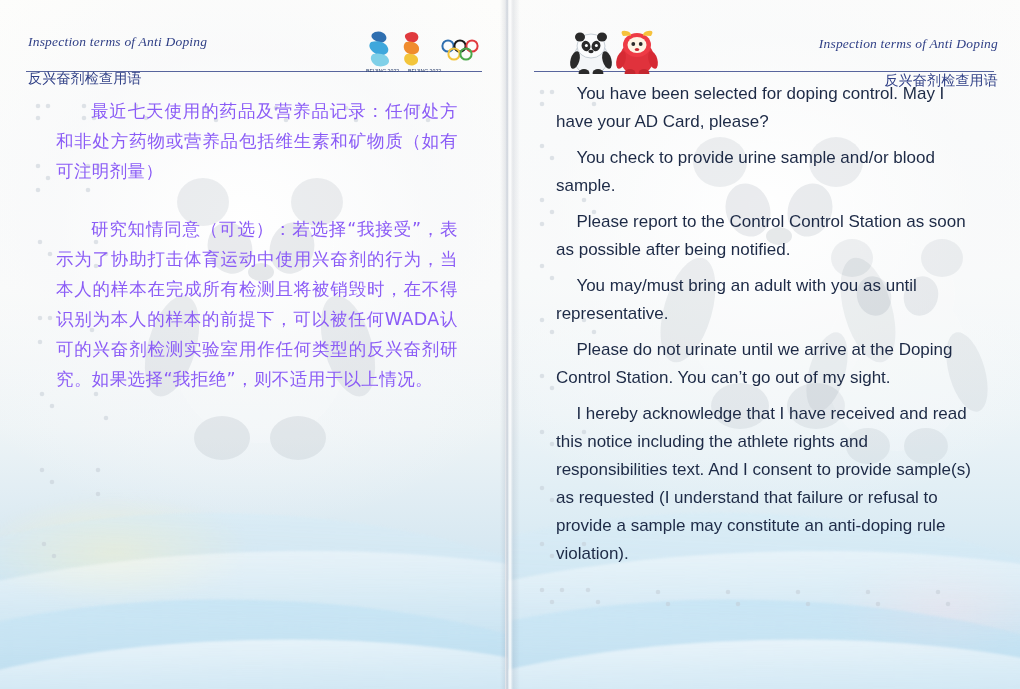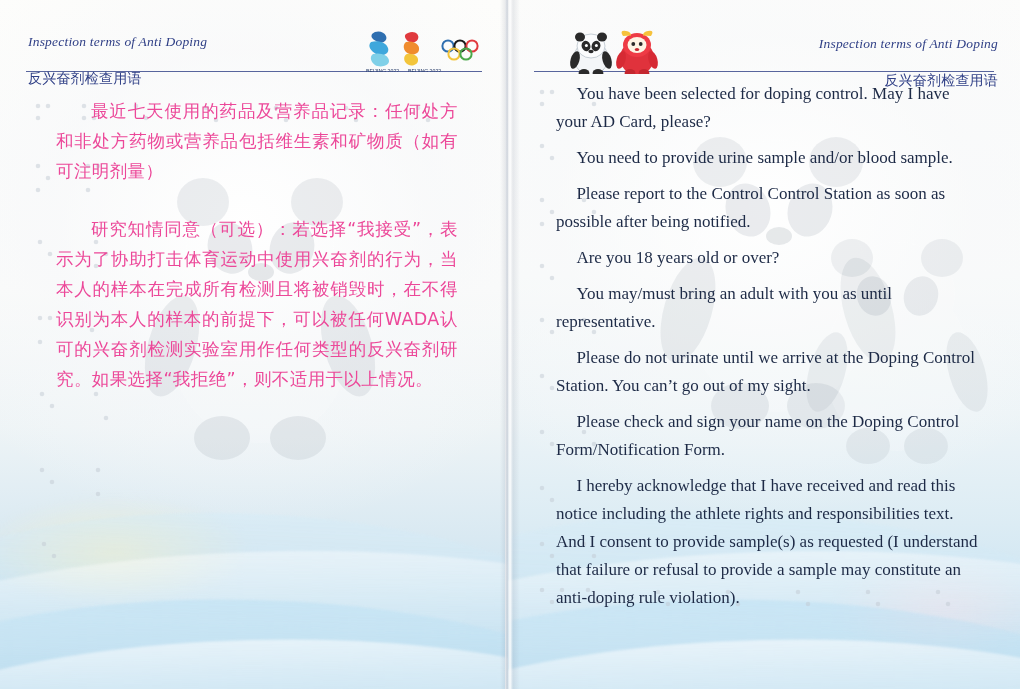--- a/index.html
+++ b/index.html
@@ -152,40 +152,40 @@
     width: 100px;
     height: 48px;
   }
 
   
   .body-cn {
     position: absolute;
     left: 56px;
     right: 50px;
     top: 96px;
-    color: #ec4899;
+    color: #8b5cf6;
     font-family: "DejaVu Sans", sans-serif;
     font-size: 17.5px;
     line-height: 30px;
     letter-spacing: 0.4px;
   }
   .body-cn p {
     margin: 0 0 28px 0;
     text-indent: 2em;
     text-align: justify;
   }
   .body-cn p:last-child { margin-bottom: 16px; }
 
   .body-en {
     position: absolute;
     left: 48px;
     right: 42px;
     top: 80px;
     color: #1d2a46;
-    font-family: Liberation Serif, serif;
+    font-family: Liberation Sans, sans-serif;
     font-size: 17px;
     line-height: 28px;
   }
   .body-en p {
     margin: 0 0 8px 0;
     text-indent: 1.2em;
     text-align: left;
   }
   .body-en p:last-child { margin-bottom: 8px; }
 
@@ -442,26 +442,24 @@
             <ellipse cx="5" cy="30" rx="4.4" ry="9" fill="#d62a34" transform="rotate(16 5 30)"></ellipse>
             <ellipse cx="37" cy="30" rx="4.4" ry="9" fill="#d62a34" transform="rotate(-16 37 30)"></ellipse>
             <ellipse cx="14" cy="43" rx="5.4" ry="4" fill="#c4272f"></ellipse>
             <ellipse cx="28" cy="43" rx="5.4" ry="4" fill="#c4272f"></ellipse>
           </g>
         </svg>
       </div>
 
       <div class="body-en">
         <p>You have been selected for doping control. May I have your AD Card, please?</p>
-        <p>You need to provide urine sample and/or blood sample.</p>
+        <p>You check to provide urine sample and/or blood sample.</p>
         <p>Please report to the Control Control Station as soon as possible after being notified.</p>
-        <p>Are you 18 years old or over?</p>
         <p>You may/must bring an adult with you as until representative.</p>
         <p>Please do not urinate until we arrive at the Doping Control Station. You can’t go out of my sight.</p>
-        <p>Please check and sign your name on the Doping Control Form/Notification Form.</p>
         <p>I hereby acknowledge that I have received and read this notice including the athlete rights and responsibilities text. And I consent to provide sample(s) as requested (I understand that failure or refusal to provide a sample may constitute an anti-doping rule violation).</p>
       </div>
     </div>
 
     <div class="page-edge edge-left"></div>
     <div class="gutter"></div>
   </div>
 </div>
 
 </body></html>

